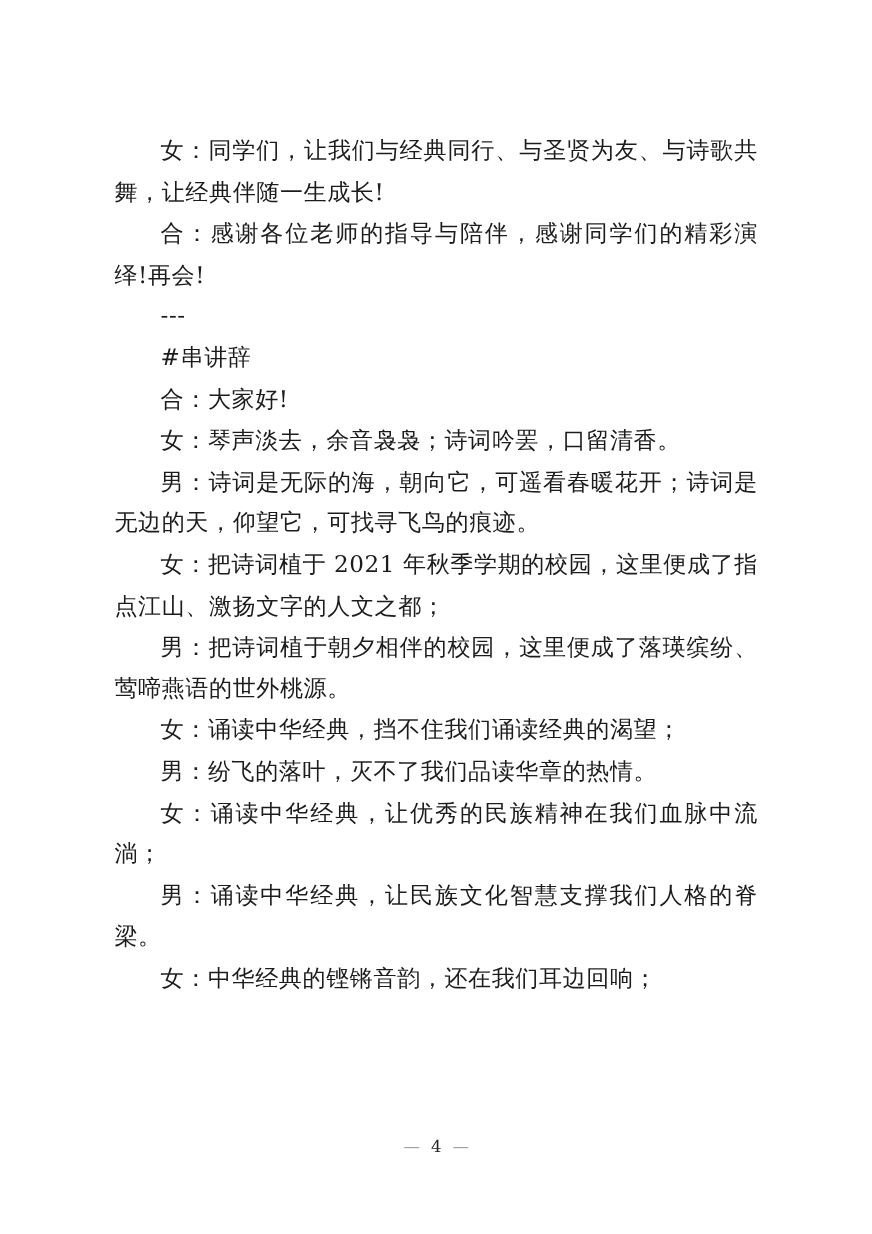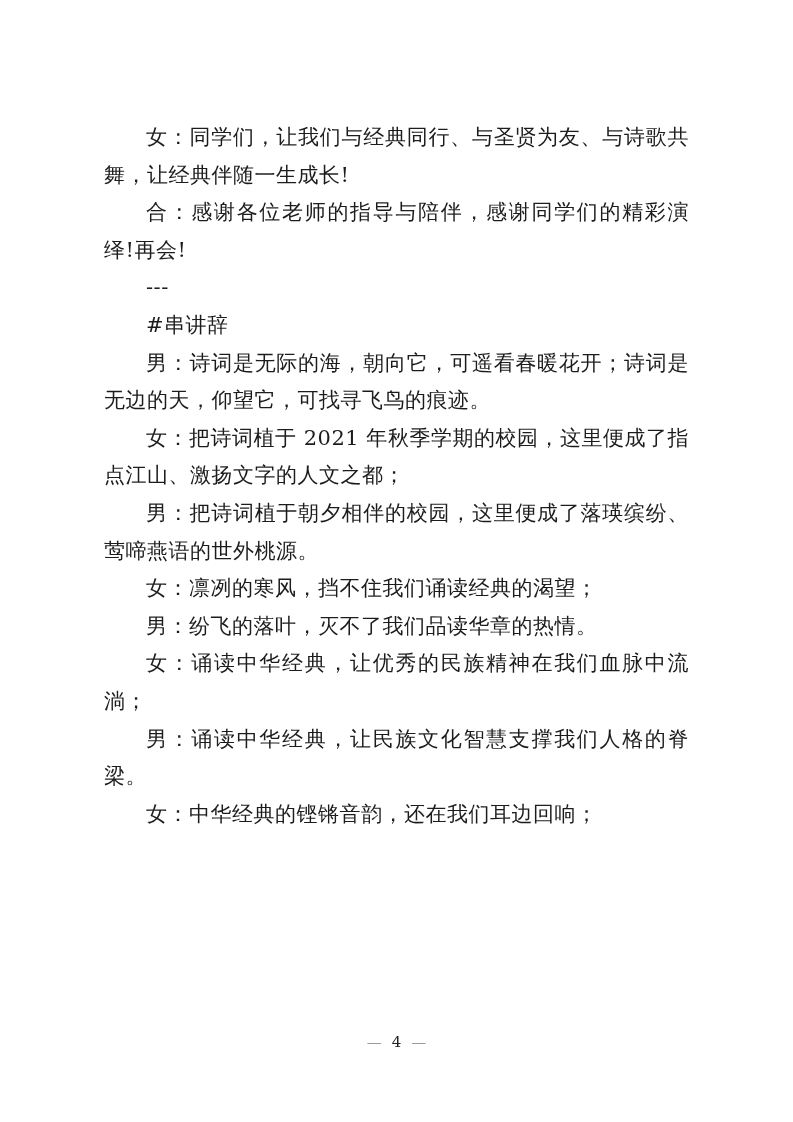--- a/index.html
+++ b/index.html
@@ -55,24 +55,26 @@
 <body>
 
 <div class="page">
 
   <div class="content" id="doc-content">
 
   <p>女：同学们，让我们与经典同行、与圣贤为友、与诗歌共舞，让经典伴随一生成长!</p>
       <p>合：感谢各位老师的指导与陪伴，感谢同学们的精彩演绎!再会!</p>
       <p>---</p>
       <p>#串讲辞</p>
+      <p>合：大家好!</p>
+      <p>女：琴声淡去，余音袅袅；诗词吟罢，口留清香。</p>
       <p>男：诗词是无际的海，朝向它，可遥看春暖花开；诗词是无边的天，仰望它，可找寻飞鸟的痕迹。</p>
       <p>女：把诗词植于 2021 年秋季学期的校园，这里便成了指点江山、激扬文字的人文之都；</p>
       <p>男：把诗词植于朝夕相伴的校园，这里便成了落瑛缤纷、莺啼燕语的世外桃源。</p>
-      <p>女：凛冽的寒风，挡不住我们诵读经典的渴望；</p>
+      <p>女：诵读中华经典，挡不住我们诵读经典的渴望；</p>
       <p>男：纷飞的落叶，灭不了我们品读华章的热情。</p>
       <p>女：诵读中华经典，让优秀的民族精神在我们血脉中流淌；</p>
       <p>男：诵读中华经典，让民族文化智慧支撑我们人格的脊梁。</p>
       <p>女：中华经典的铿锵音韵，还在我们耳边回响；</p>
     </div>
 
   <div class="footer">
     <span class="dash">—</span><span class="num">4</span><span class="dash">—</span>
   </div>
 

